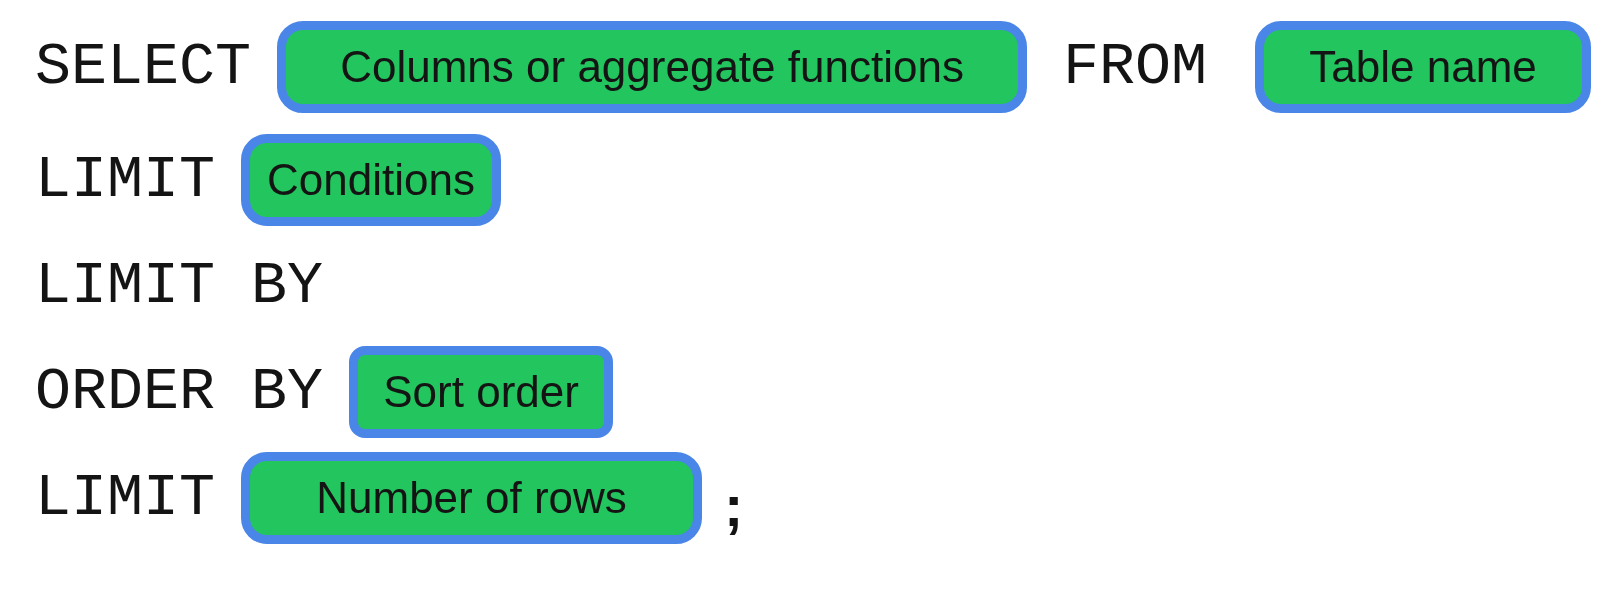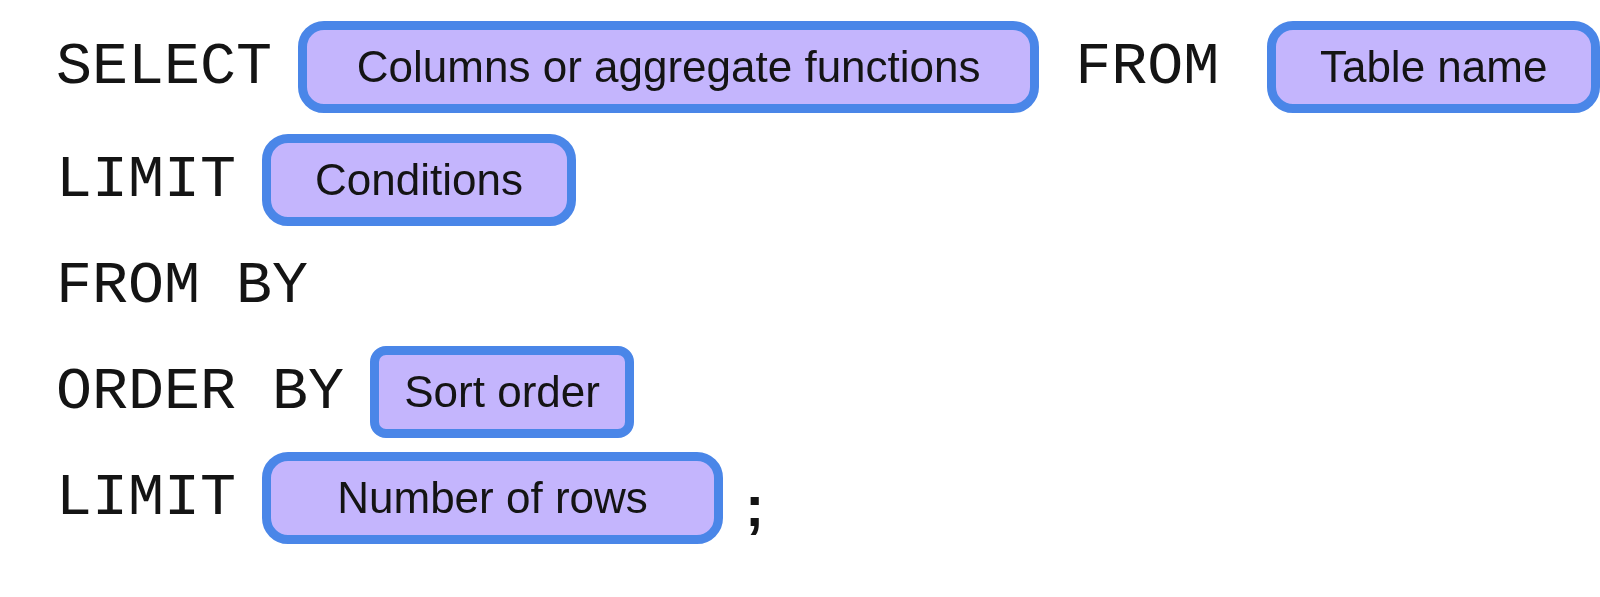--- a/index.html
+++ b/index.html
@@ -10,53 +10,53 @@
     height: 597px;
     background: #ffffff;
     overflow: hidden;
     padding-top: 21px;
     font-family: "Liberation Sans", sans-serif;
   }
   .row {
     display: flex;
     align-items: center;
     height: 92px;
-    margin-left: 56px;
+    margin-left: 35px;
     margin-bottom: 14px;
     gap: 26px;
   }
   .row.first { margin-bottom: 21px; }
   .keyword {
     font-family: "Liberation Mono", "DejaVu Sans Mono", monospace;
     font-size: 60px;
     font-weight: 400;
     color: #141414;
     white-space: pre;
     line-height: 1;
     letter-spacing: 0;
   }
   .slot {
     display: flex;
     align-items: center;
     justify-content: center;
     height: 92px;
     border: 9px solid #4a86e8;
     border-radius: 26px;
-    background: #c4b5fd;
+    background: #22c55e;
     padding: 0 30px;
     font-family: "Liberation Sans", sans-serif;
     font-size: 44px;
     font-weight: 400;
     color: #141414;
     white-space: nowrap;
     line-height: 1;
   }
   .w-agg   { width: 750px; }
   .w-table { width: 336px; }
-  .w-cond  { width: 314px; }
+  .w-cond  { width: 260px; }
   .w-cols  { width: 228px; }
   .w-colnm { width: 354px; }
   .w-sort  { width: 264px; border-radius: 16px; }
   .w-nrows { width: 461px; text-align: right; }
   .kw-from  { margin-left: 10px; }
   .sl-table { margin-left: 22px; }
   .terminator {
     font-family: "Liberation Sans", sans-serif;
     font-size: 58px;
     font-weight: 700;
@@ -77,21 +77,21 @@
     <span class="keyword kw-from">FROM</span>
     <span class="slot w-table sl-table">Table name</span>
   </div>
 
   <div class="row">
     <span class="keyword">LIMIT</span>
     <span class="slot w-cond">Conditions</span>
   </div>
 
   <div class="row">
-    <span class="keyword">FROM BY</span>
+    <span class="keyword">LIMIT BY</span>
   </div>
 
   <div class="row">
     <span class="keyword">ORDER BY</span>
     <span class="slot w-sort">Sort order</span>
   </div>
 
   <div class="row">
     <span class="keyword">LIMIT</span>
     <span class="slot w-nrows">Number of rows</span>

